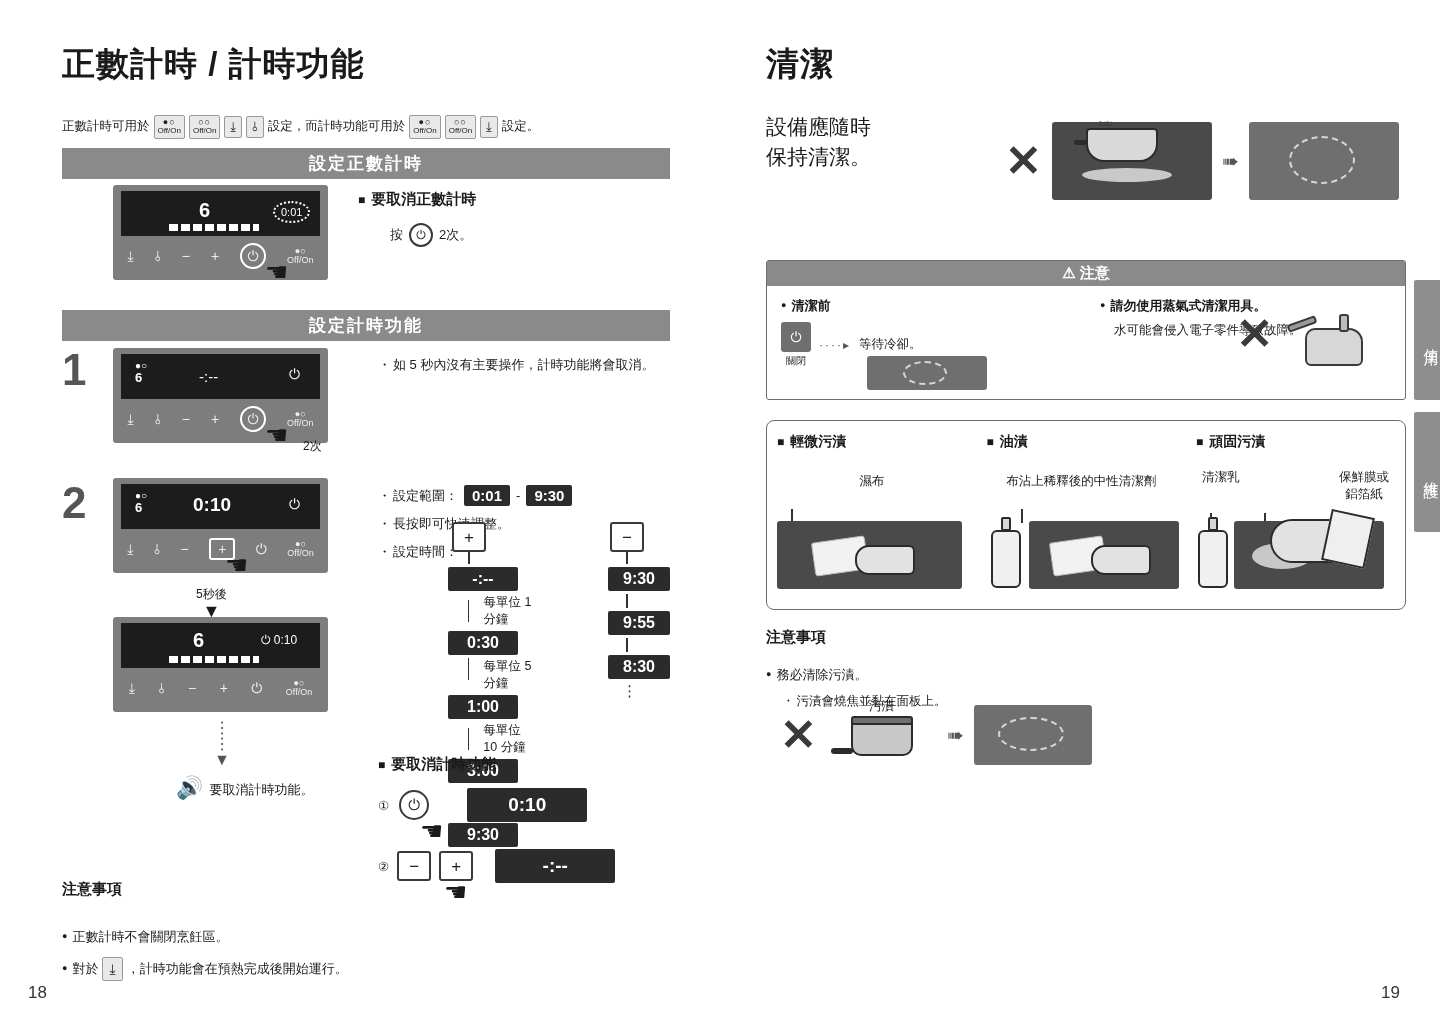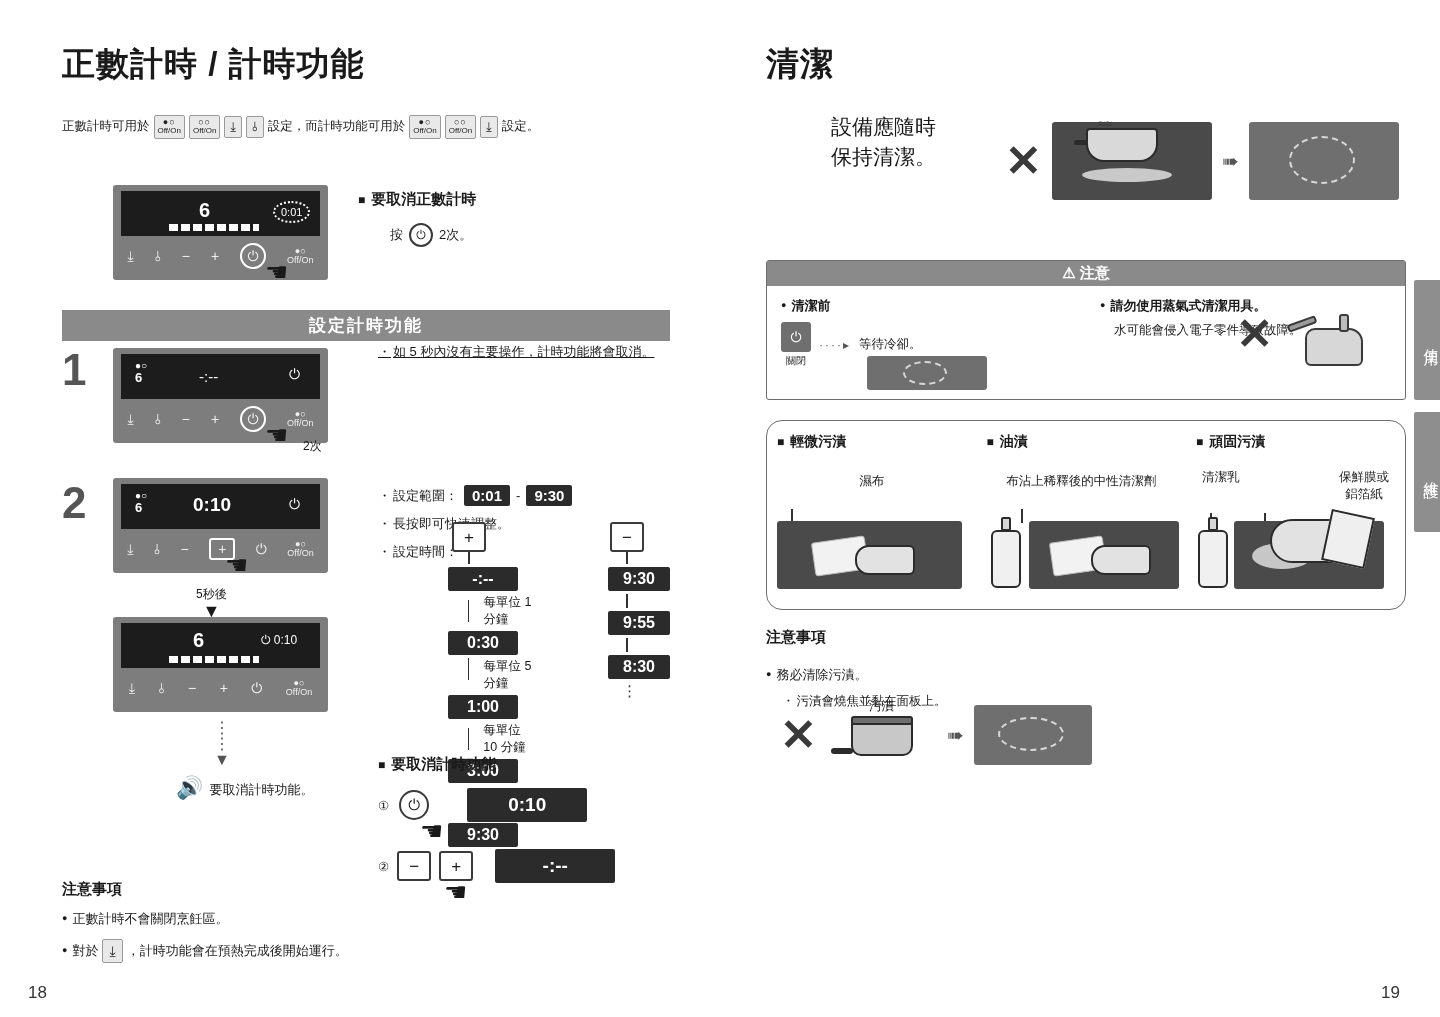--- a/index.html
+++ b/index.html
@@ -93,20 +93,21 @@
       <span class="key-ico"><span class="dots">○○</span>Off/On</span>
       <span class="key-ico" style="font-size:13px;padding:3px 5px;">⤓</span>
       <span class="key-ico" style="font-size:13px;padding:3px 5px;">⫰</span>
       <span class="small">設定，而計時功能可用於</span>
       <span class="key-ico"><span class="dots">●○</span>Off/On</span>
       <span class="key-ico"><span class="dots">○○</span>Off/On</span>
       <span class="key-ico" style="font-size:13px;padding:3px 5px;">⤓</span>
       <span class="small">設定。</span>
     </div>
 
+    <div class="bar-title" style="position:absolute;left:62px;top:148px;width:608px;">設定正數計時</div>
 
     <div class="panel" style="position:absolute;left:113px;top:185px;width:215px;height:95px;">
       <div class="screen" style="position:absolute;left:8px;top:6px;width:199px;height:45px;">
         <div class="big" style="position:absolute;left:78px;top:8px;">6</div>
         <div style="position:absolute;left:152px;top:10px;border:2px dotted #fff;border-radius:50%;padding:3px 6px;font-size:11px;">0:01</div>
         <div style="position:absolute;left:48px;top:33px;width:90px;height:7px;background:repeating-linear-gradient(90deg,#fff 0 9px,#1c1c1c 9px 12px);"></div>
       </div>
       <div class="ctrlrow" style="position:absolute;left:4px;top:52px;width:207px;">
         <span>⤓</span>
         <span>⫰</span>
@@ -140,21 +141,21 @@
         <span>⤓</span>
         <span>⫰</span>
         <span>−</span>
         <span>+</span>
         <span style="border:2px solid #fff;border-radius:50%;width:26px;height:26px;line-height:22px;text-align:center;">⏻</span>
         <span style="font-size:9px;line-height:1;text-align:center;">●○<br>Off/On</span>
       </div>
       <div class="hand" style="position:absolute;left:152px;top:72px;">☚</div>
       <div style="position:absolute;left:190px;top:90px;font-size:12px;">2次</div>
     </div>
-    <div class="txt bullet" style="position:absolute;left:378px;top:342px;width:290px;text-decoration:underline;">如 5 秒內沒有主要操作，計時功能將會取消。</div>
+    <div class="txt bullet" style="position:absolute;left:378px;top:355px;width:290px;">如 5 秒內沒有主要操作，計時功能將會取消。</div>
 
     <div style="position:absolute;left:62px;top:478px;font-size:44px;color:#555;font-weight:bold;">2</div>
     <div class="panel" style="position:absolute;left:113px;top:478px;width:215px;height:95px;">
       <div class="screen" style="position:absolute;left:8px;top:6px;width:199px;height:45px;">
         <div style="position:absolute;left:14px;top:6px;font-size:10px;line-height:1.1;">●○<br><span style="font-size:13px;font-weight:bold;">6</span></div>
         <div style="position:absolute;left:72px;top:10px;font-size:19px;font-weight:bold;">0:10</div>
         <div style="position:absolute;left:168px;top:12px;font-size:14px;">⏻</div>
       </div>
       <div class="ctrlrow" style="position:absolute;left:4px;top:52px;width:207px;">
         <span>⤓</span>
@@ -255,36 +256,36 @@
         <span class="small">②</span>
         <span class="btnsq">−</span>
         <span class="btnsq">+</span>
         <span class="seg" style="width:120px;text-align:center;font-size:19px;padding:6px 0;margin-left:14px;">-:--</span>
       </div>
       <div class="hand" style="margin-left:66px;margin-top:-6px;">☚</div>
     </div>
 
     <div style="position:absolute;left:62px;top:880px;width:600px;">
       <div class="bold" style="font-size:15px;">注意事項</div>
-      <div class="txt note-dot" style="margin-top:10px;">正數計時不會關閉烹飪區。</div>
+      <div class="txt note-dot" style="margin-top:28px;">正數計時不會關閉烹飪區。</div>
       <div style="margin-top:10px;display:flex;align-items:center;gap:4px;">
         <span class="txt note-dot">對於</span>
         <span class="key-ico" style="font-size:14px;padding:4px 6px;">⤓</span>
         <span class="txt">，計時功能會在預熱完成後開始運行。</span>
       </div>
     </div>
 
     <div class="pnum" style="left:28px;">18</div>
   </div>
 
   <div style="position:absolute;left:720px;top:0;width:720px;height:1017px;">
 
     <div class="h1" style="position:absolute;left:46px;top:42px;">清潔</div>
 
-    <div style="position:absolute;left:46px;top:112px;width:170px;font-size:21px;line-height:1.45;white-space:pre-line;text-align:right;">設備應隨時
+    <div style="position:absolute;left:46px;top:112px;width:170px;font-size:21px;line-height:1.45;white-space:pre-line;">設備應隨時
 保持清潔。</div>
 
     <div style="position:absolute;left:285px;top:112px;width:400px;">
       <div style="display:flex;align-items:center;gap:10px;margin-top:10px;">
         <span class="xmark">✕</span>
         <div class="cooktop" style="width:160px;height:78px;position:relative;">
           <div style="position:absolute;left:34px;top:6px;width:72px;height:34px;background:#d9d9d9;border-radius:4px 4px 18px 18px;border:2px solid #2b2b2b;"></div>
           <div style="position:absolute;left:22px;top:18px;width:14px;height:5px;background:#2b2b2b;border-radius:3px;"></div>
           <div style="position:absolute;left:46px;top:-6px;font-size:13px;color:#3a3a3a;">≈≈</div>
           <div style="position:absolute;left:30px;top:46px;width:90px;height:14px;background:#c9c9c9;border-radius:50%;"></div>
@@ -319,21 +320,21 @@
           <span class="xmark" style="position:absolute;right:132px;top:26px;">✕</span>
           <div style="position:absolute;right:24px;top:24px;width:92px;height:64px;">
             <div style="position:absolute;left:16px;top:18px;width:58px;height:38px;background:#d7d7d7;border:2px solid #3a3a3a;border-radius:10px 14px 6px 6px;"></div>
             <div style="position:absolute;left:-2px;top:10px;width:30px;height:8px;background:#9a9a9a;border:2px solid #3a3a3a;transform:rotate(-20deg);border-radius:3px;"></div>
             <div style="position:absolute;left:50px;top:4px;width:10px;height:18px;background:#bdbdbd;border:2px solid #3a3a3a;border-radius:3px;"></div>
           </div>
         </div>
       </div>
     </div>
 
-    <div class="box-outline" style="position:absolute;left:46px;top:420px;width:640px;height:190px;border-radius:16px;">
+    <div class="box-outline" style="position:absolute;left:46px;top:420px;width:640px;height:190px;border-radius:8px;">
       <div style="display:flex;height:100%;">
 
         <div style="flex:1;padding:12px 10px;position:relative;">
           <div class="bold note-sq" style="font-size:14px;">輕微污漬</div>
           <div class="small" style="text-align:center;margin-top:22px;">濕布</div>
           <div style="position:absolute;left:24px;top:88px;width:2px;height:14px;background:#333;"></div>
           <div class="cooktop" style="position:absolute;left:10px;top:100px;width:185px;height:68px;">
             <div style="position:absolute;left:36px;top:18px;width:54px;height:34px;background:#f2f2f2;border:1px solid #bbb;transform:rotate(-8deg);border-radius:3px;"></div>
             <div style="position:absolute;left:78px;top:24px;width:60px;height:30px;background:#e2e2e2;border:2px solid #2b2b2b;border-radius:14px 6px 6px 14px;"></div>
           </div>

